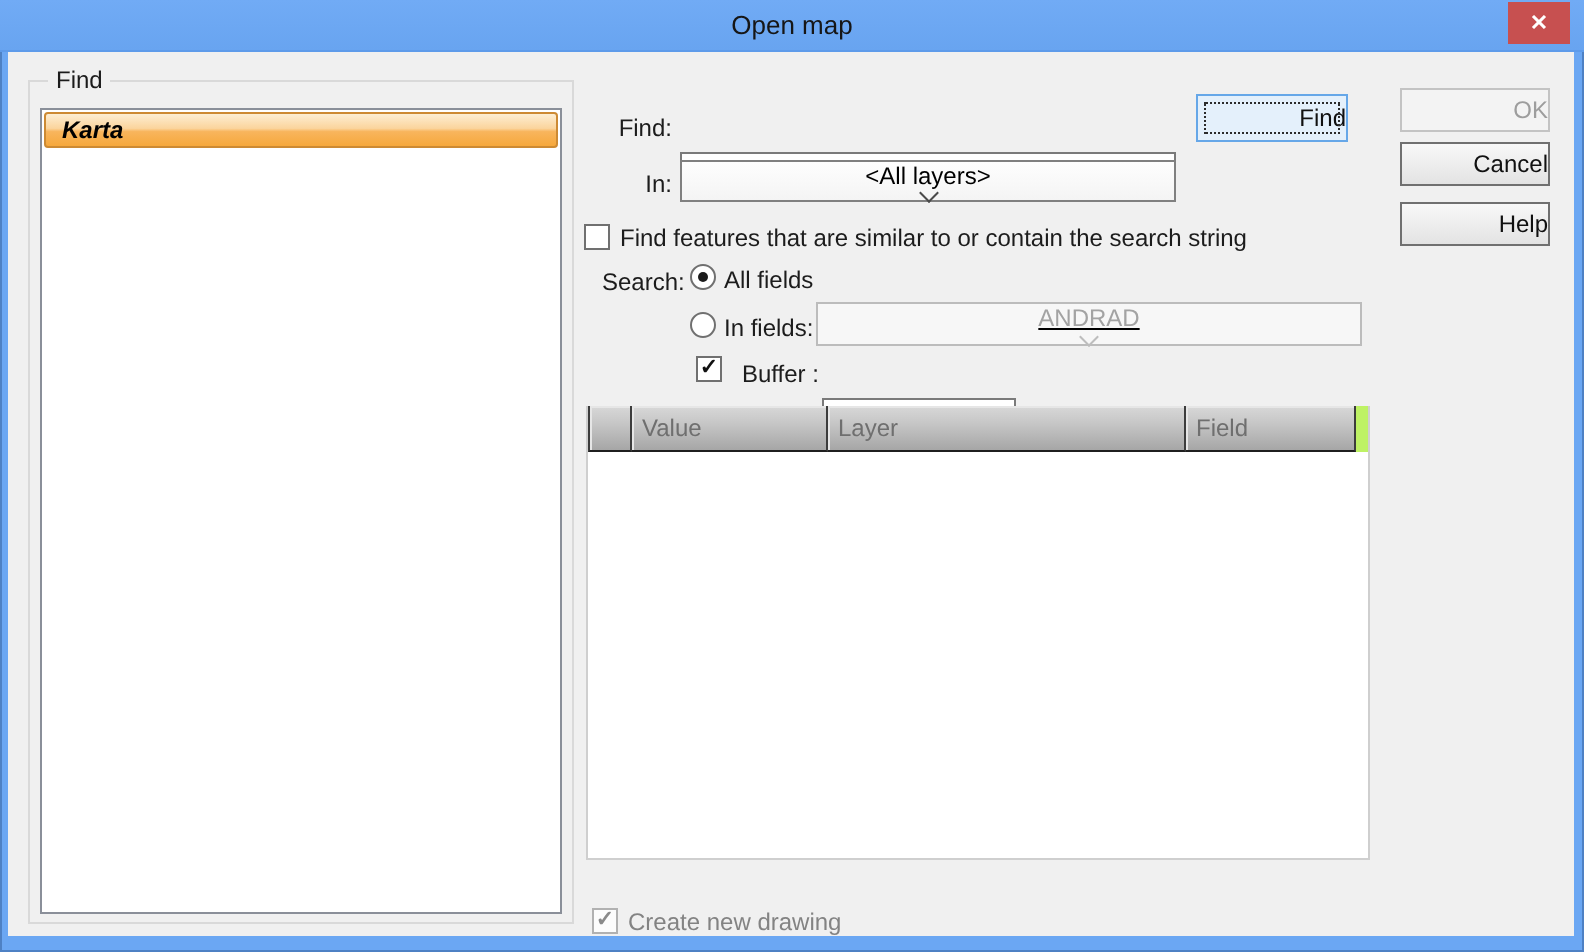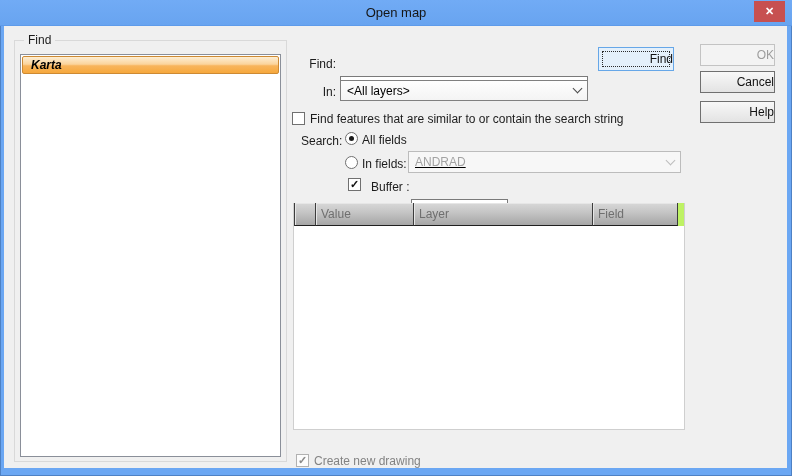--- a/index.html
+++ b/index.html
@@ -65,21 +65,21 @@
 
   
   .textbox {
     border:1px solid #7a7a7a; background:#fff;
     font-family:"Liberation Sans", sans-serif; font-size:12px;
     padding:0 5px; outline:none;margin-top:24px;
   }
   .combo {
     border:1px solid #808080;
     background:linear-gradient(180deg,#fefefe 0%,#f4f4f4 100%);
-    display:flex; align-items:center; padding:0 6px; cursor:pointer;
+    display:flex; align-items:center; padding:0 6px; cursor:pointer;flex-direction:column;
   }
   .combo-text { flex:1; overflow:hidden; white-space:nowrap; }
   .chevron {
     width:7px; height:7px; margin-top:-4px;
     border-right:1.6px solid #4a4a4a; border-bottom:1.6px solid #4a4a4a;
     transform:rotate(45deg);
   }
   .combo-disabled { border-color:#bcbcbc; background:#f7f7f7; cursor:default; }
   .combo-disabled .combo-text { color:#a3a3a3; }
   .combo-disabled .chevron { border-color:#bdbdbd; }

